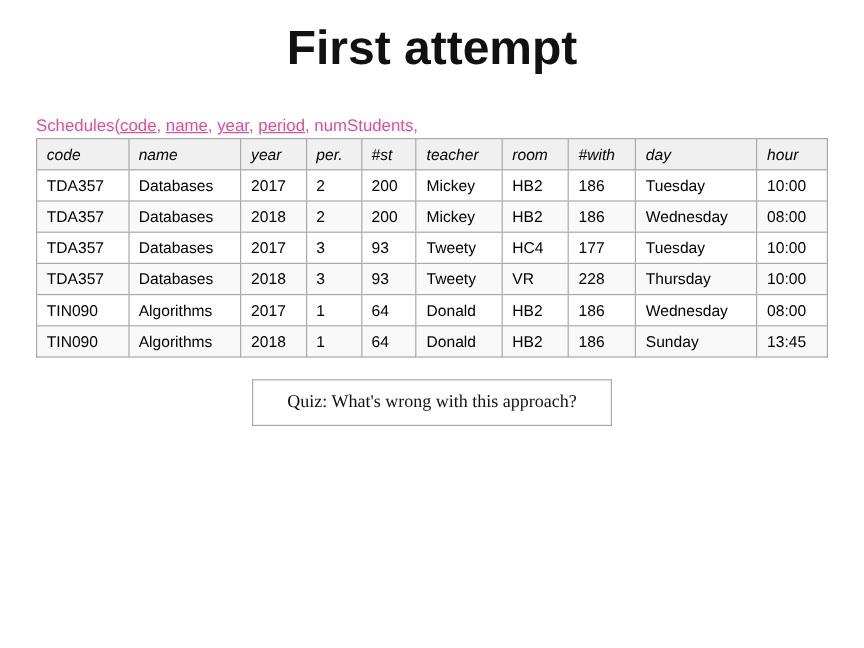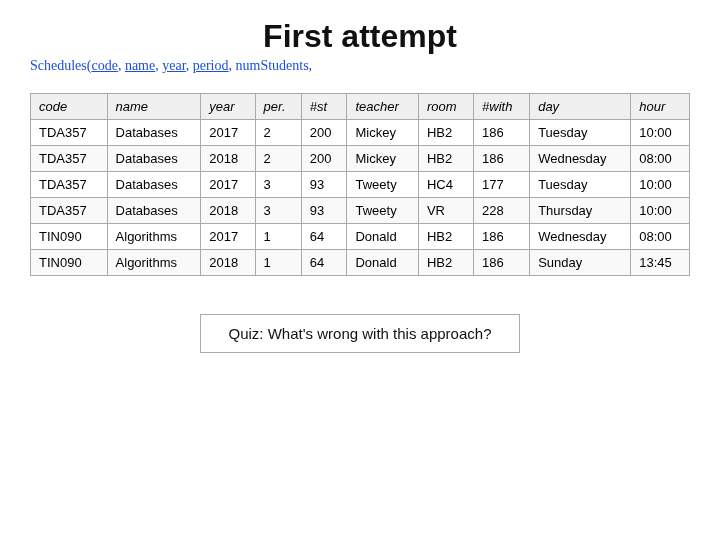--- a/index.html
+++ b/index.html
@@ -12,32 +12,30 @@
     }
     .page {
       width: 720px;
       height: 540px;
       display: flex;
       flex-direction: column;
       align-items: center;
       padding: 18px 30px 16px 30px;
     }
     .title {
-      font-size: 32px;
+      font-size: 40px;
       font-weight: bold;
-      margin-bottom: 0;
+      margin-bottom: 30px;
       color: #111;
     }
     .schema {
       font-size: 14px;
-      color: #1d4ed8;
-      margin-bottom: 16px;
+      color: #ec4899;
       align-self: flex-start;
       line-height: 1.6;
-      font-family: Liberation Serif, serif;
     }
     .schema span.underline {
       text-decoration: underline;
     }
     table {
       width: 100%;
       border-collapse: collapse;
       font-size: 13px;
       margin-bottom: 18px;
     }
@@ -62,21 +60,22 @@
       background: #ffffff;
     }
     tbody tr:nth-child(even) {
       background: #f9f9f9;
     }
     .quiz-box {
       border: 1px solid #aaa;
       padding: 10px 28px;
       font-size: 15px;
       color: #111;
-      margin-top: 20px;
+      margin-top: 0;
+      font-family: Liberation Serif, serif;
     }
   </style>
 </head>
 <body>
 
 <div class="page">
   <div class="title">First attempt</div>
 
   <div class="schema">
     <div>

